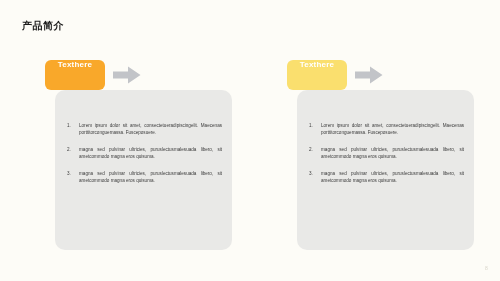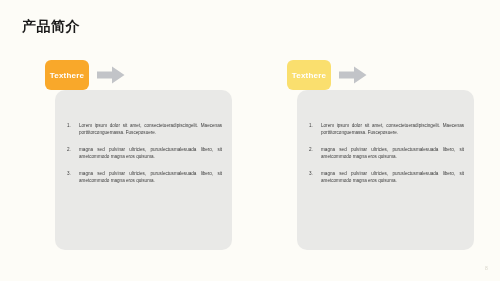--- a/index.html
+++ b/index.html
@@ -21,21 +21,21 @@
     width: 500px;
     height: 281px;
     background: #FDFCF7;
   }
 
   
   #page-title {
     position: absolute;
     left: 22px;
     top: 16px;
-    font-size: 14px;
+    font-size: 10px;
     font-weight: bold;
     color: #1A1A1A;
     letter-spacing: 0.5px;
     line-height: 20px;
     white-space: nowrap;
   }
 
   
   .column {
     position: absolute;
@@ -51,25 +51,25 @@
     position: absolute;
     left: 5px;
     top: 60px;
     display: flex;
     align-items: center;
     gap: 8px;
     z-index: 3;
   }
 
   .pill {
-    width: 44px;
+    width: 60px;
     height: 30px;
     border-radius: 6px;
     display: flex;
-    align-items: center;
+    align-items: flex-start;
     justify-content: center;
     box-sizing: border-box;
   }
   .pill-label {
     font-size: 8px;
     font-weight: bold;
     color: #FFFFFF;
     letter-spacing: 0.2px;
     white-space: nowrap;
   }

